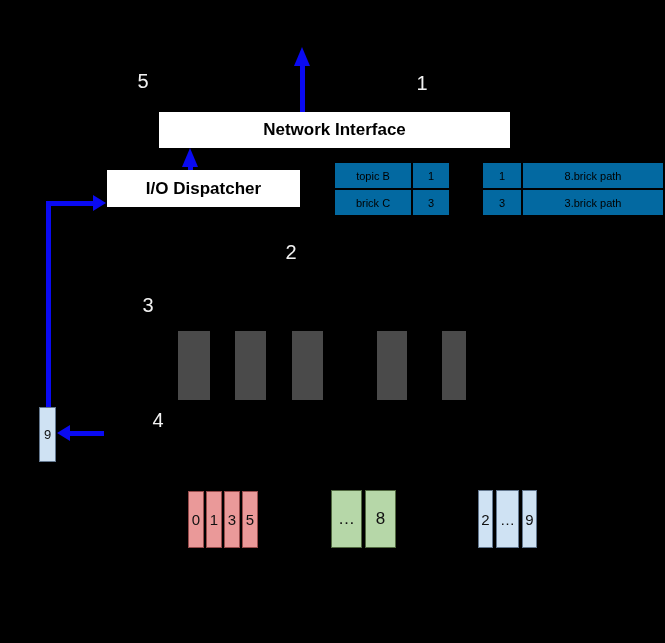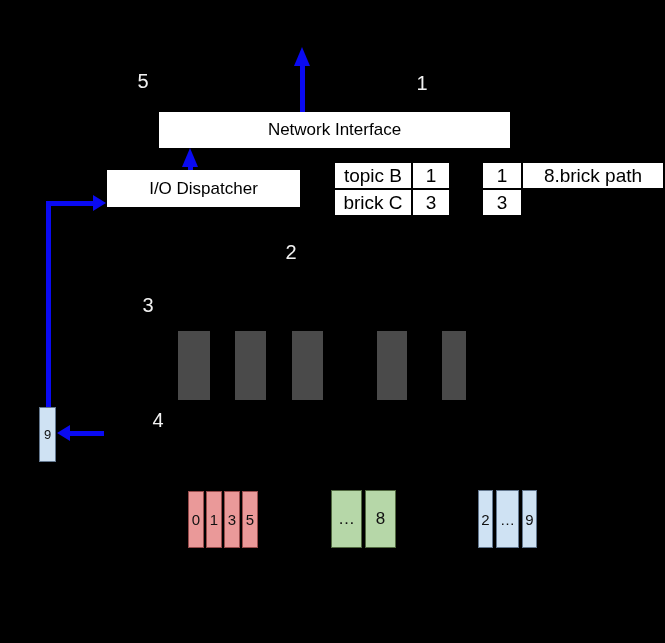--- a/index.html
+++ b/index.html
@@ -20,42 +20,42 @@
     width:20px;
     text-align:center;
     line-height:22px;
   }
 
   
   .proc-box{
     position:absolute;
     background:#ffffff;
     color:#000;
-    font-weight:normal;
+    font-weight:bold;
     font-size:17px;
     display:flex;align-items:center;justify-content:center;
     box-sizing:border-box;
   }
   #ni-box{left:159px;top:112px;width:351px;height:36px;}
   #iod-box{left:107px;top:170px;width:193px;height:37px;}
 
   
   .shaft{position:absolute;background:#0a0af2;}
   .head{position:absolute;width:0;height:0;}
   .head-up{border-left:8px solid transparent;border-right:8px solid transparent;border-bottom:19px solid #0a0af2;}
   .head-right{border-top:8px solid transparent;border-bottom:8px solid transparent;border-left:13px solid #0a0af2;}
   .head-left{border-top:8px solid transparent;border-bottom:8px solid transparent;border-right:13px solid #0a0af2;}
 
   
   .lut{position:absolute;display:grid;gap:2px;}
   #topic-table{left:335px;top:163px;grid-template-columns:76px 36px;grid-template-rows:25px 25px;}
   #brick-table{left:483px;top:163px;grid-template-columns:38px 140px;grid-template-rows:25px 25px;}
   .lut-cell{
-    background:#ffffff;color:#000;
-    font-size:19px;
+    background:#0369a1;color:#000;
+    font-size:11px;
     display:flex;align-items:center;justify-content:center;
     box-sizing:border-box;
   }
 
   
   .brick{position:absolute;top:331px;height:69px;background:#4a4a4a;}
 
   
   #reply-box{
     position:absolute;left:39px;top:407px;width:17px;height:55px;
@@ -108,20 +108,21 @@
     <div class="lut-cell">topic B</div>
     <div class="lut-cell">1</div>
     <div class="lut-cell">brick C</div>
     <div class="lut-cell">3</div>
   </div>
 
   <div class="lut" id="brick-table">
     <div class="lut-cell">1</div>
     <div class="lut-cell">8.brick path</div>
     <div class="lut-cell">3</div>
+    <div class="lut-cell">3.brick path</div>
   </div>
 
   <div class="brick" style="left:178px;width:32px;"></div>
   <div class="brick" style="left:235px;width:31px;"></div>
   <div class="brick" style="left:292px;width:31px;"></div>
   <div class="brick" style="left:377px;width:30px;"></div>
   <div class="brick" style="left:442px;width:24px;"></div>
 
   <div id="reply-box">9</div>
   <div class="head head-left" style="left:57px;top:425px;"></div>

